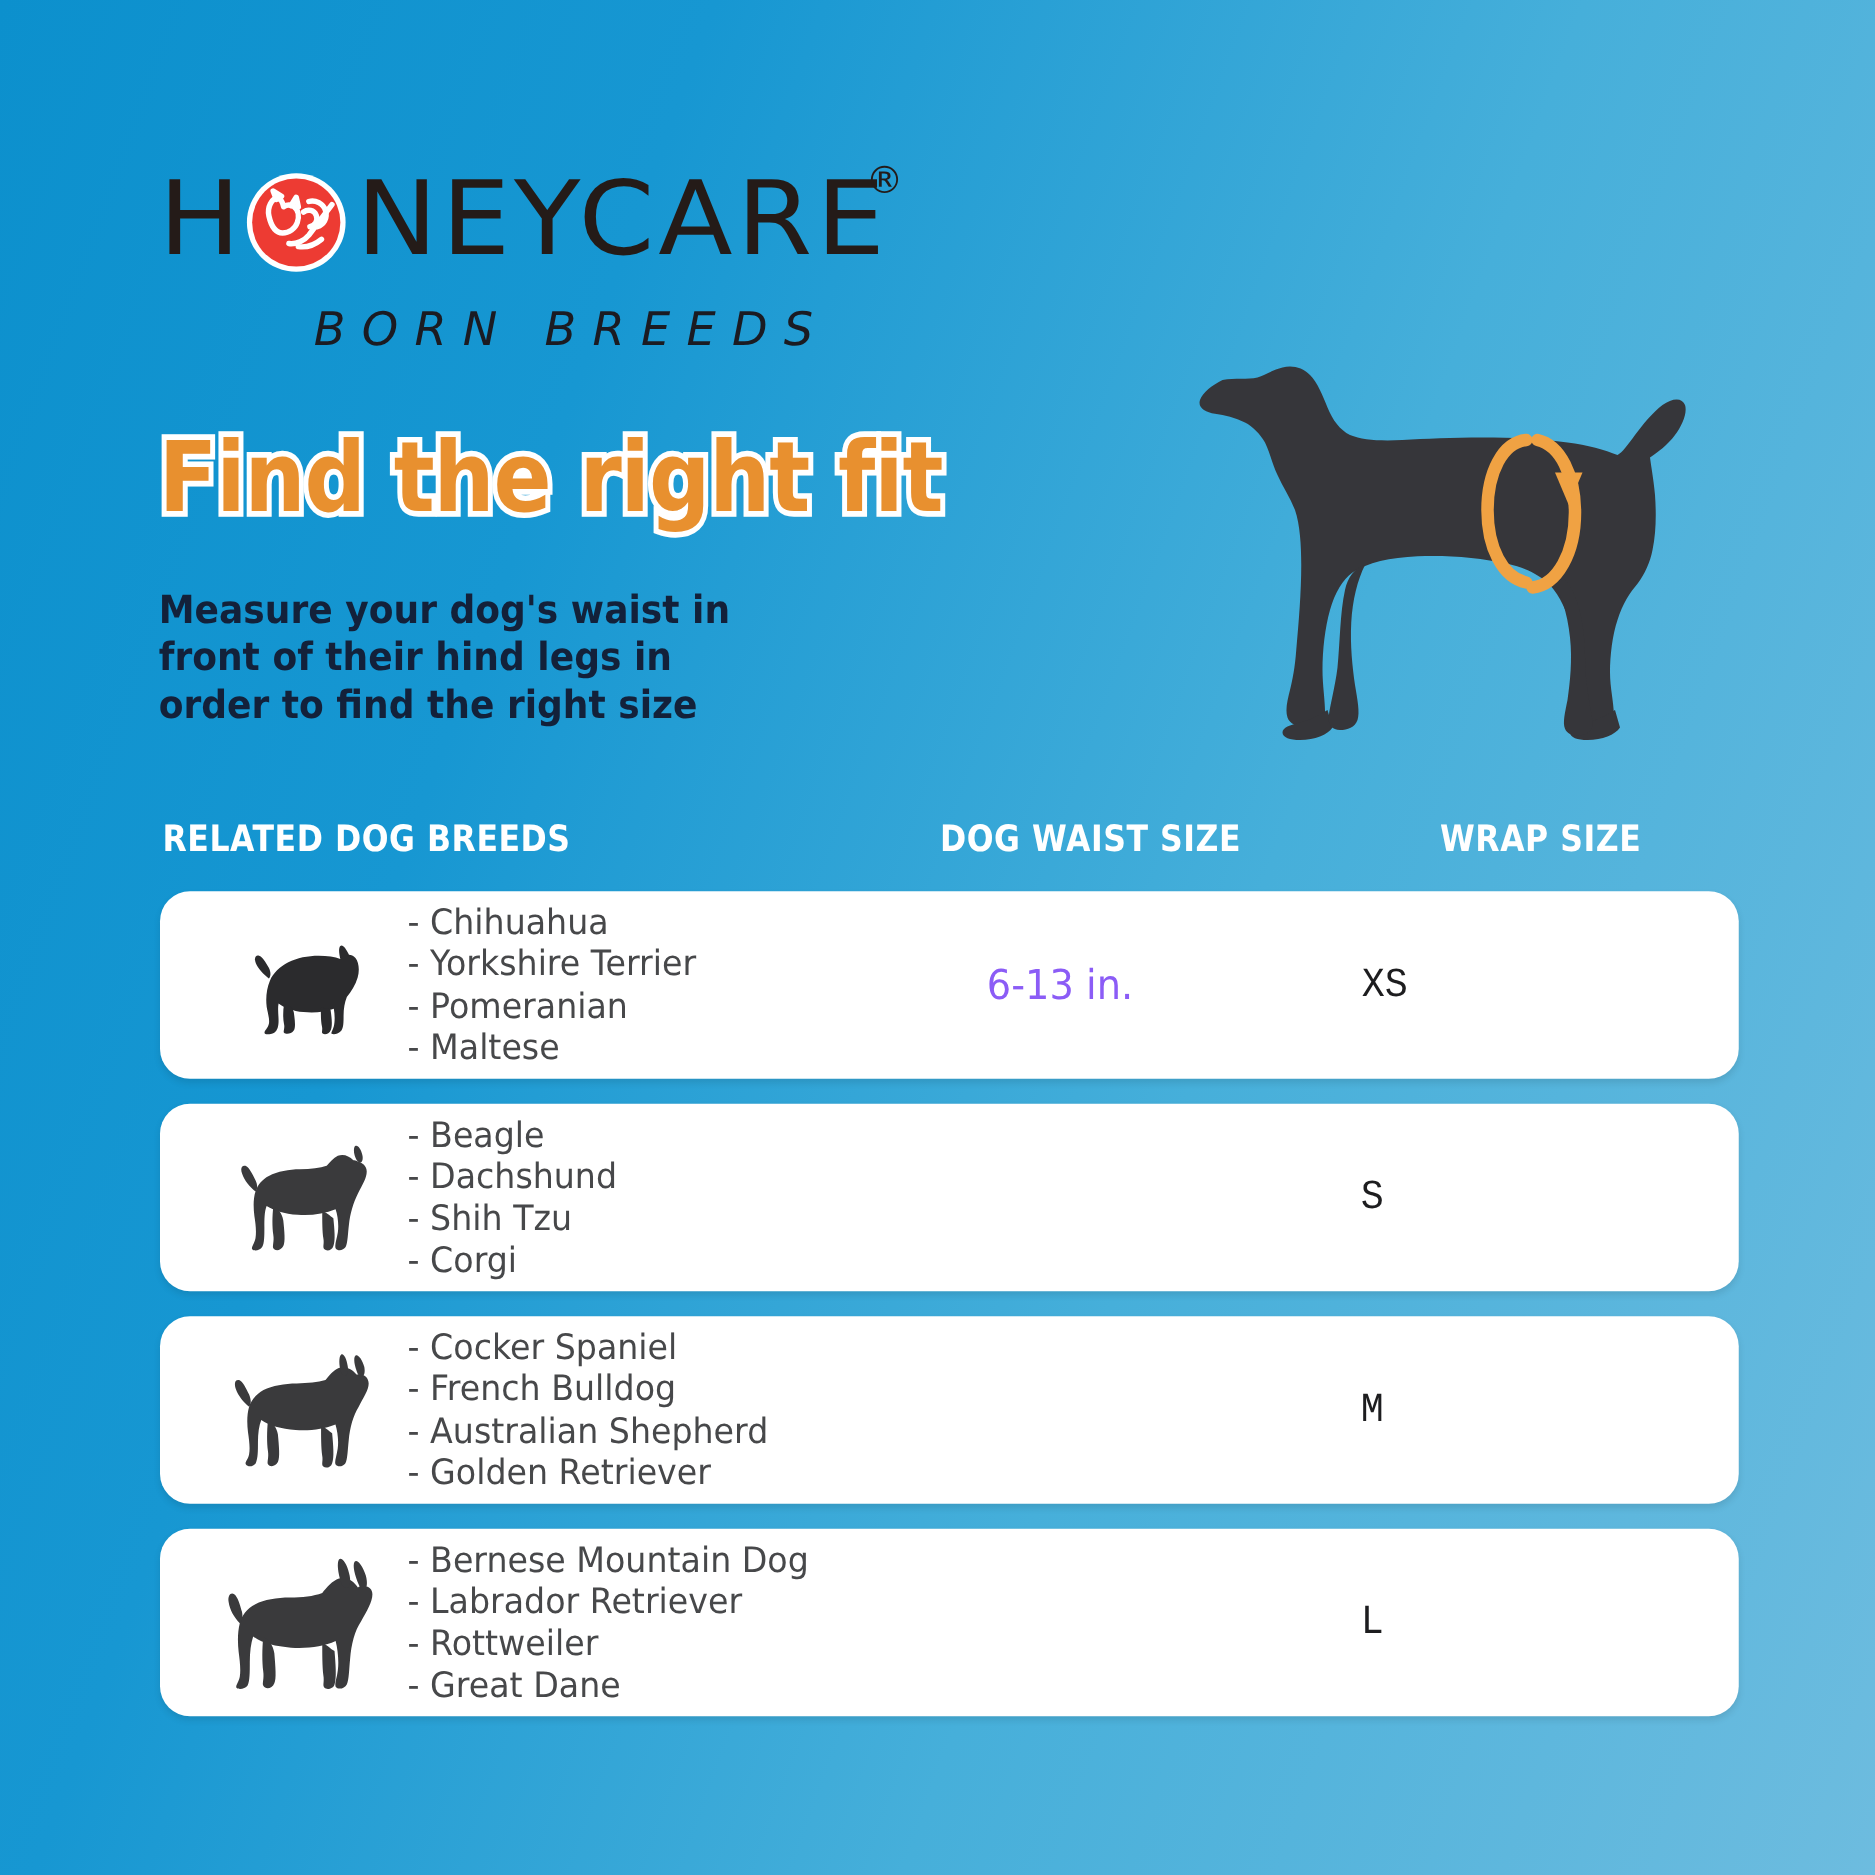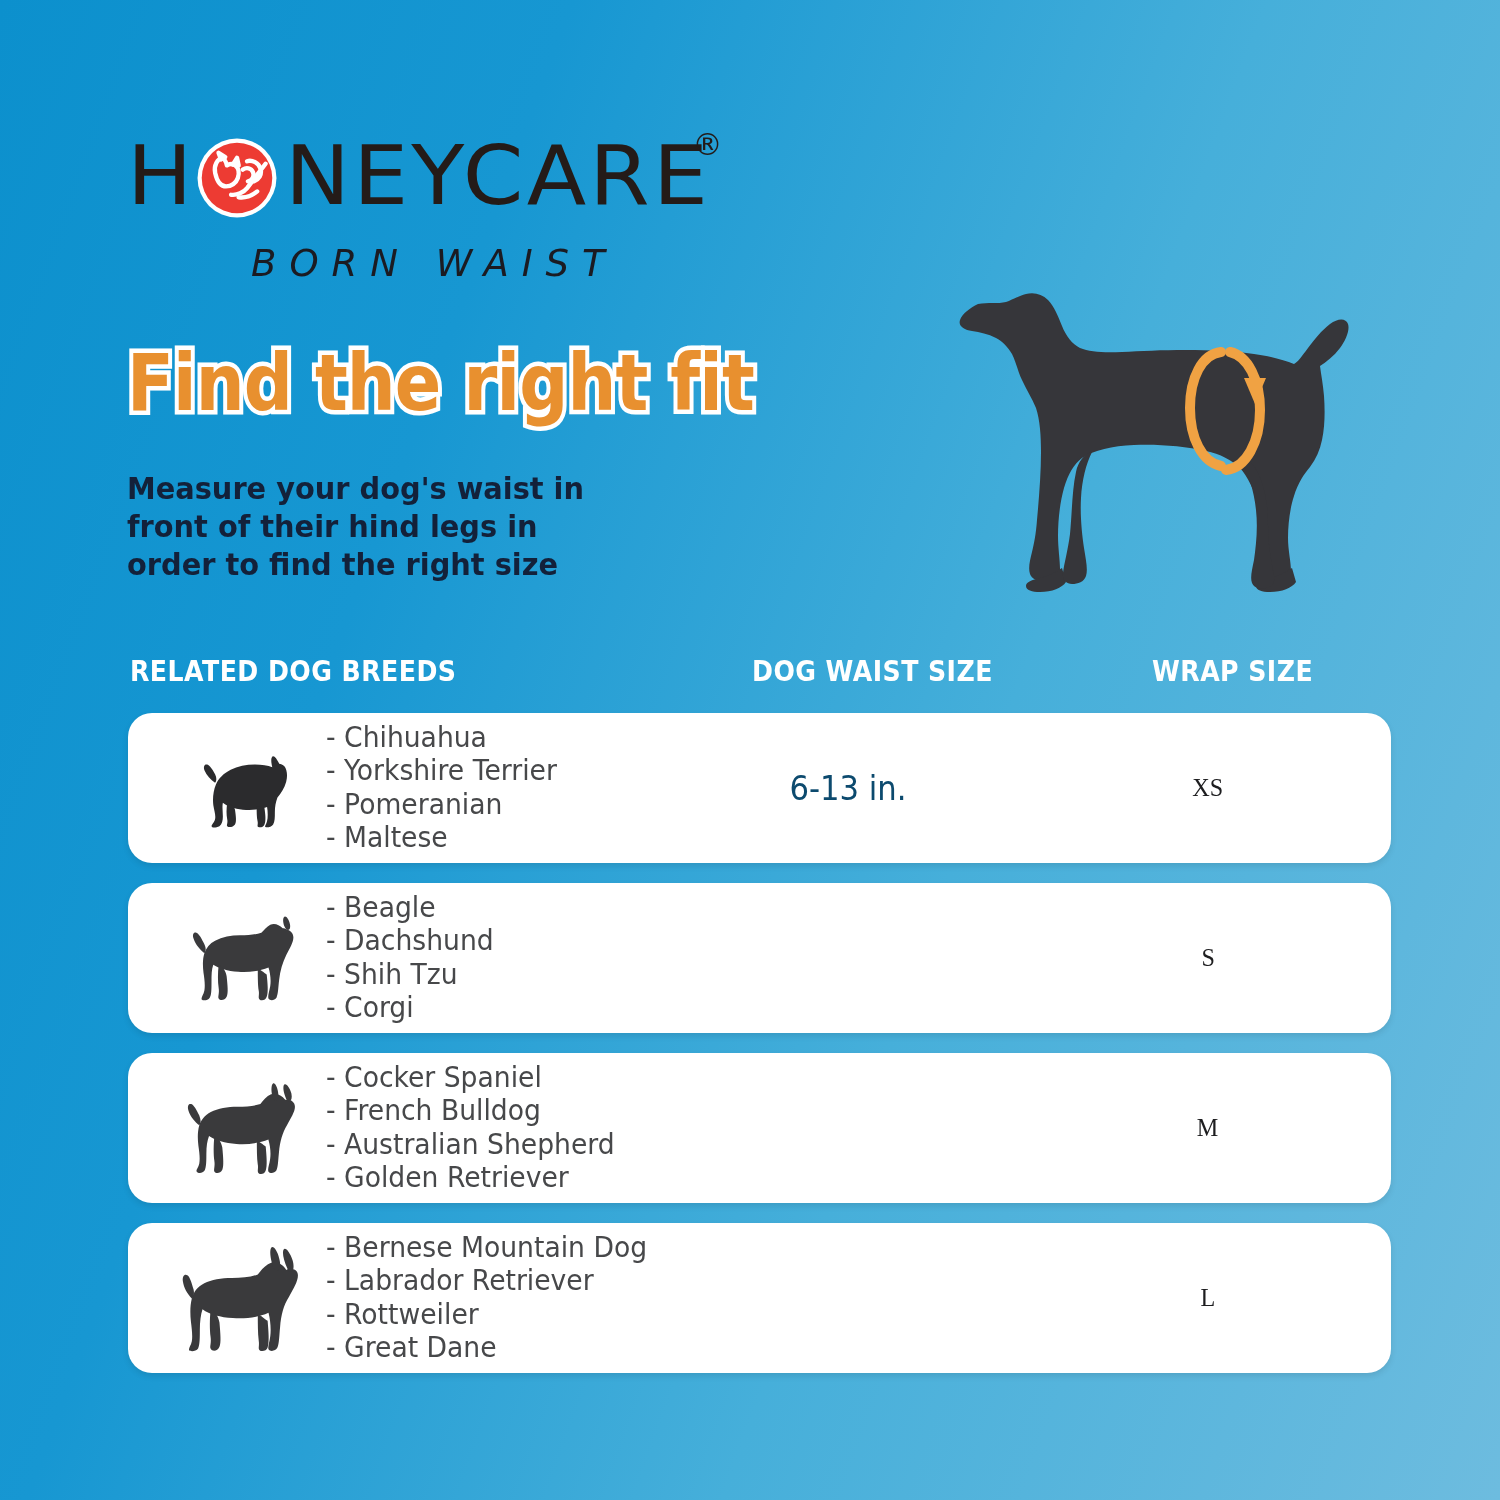--- a/index.html
+++ b/index.html
@@ -177,33 +177,33 @@
   }
   .cell-waist {
     position: absolute;
     left: 560px;
     width: 320px;
     top: 50%;
     transform: translateY(-50%);
     text-align: center;
     font-family: "DejaVu Sans", sans-serif;
     font-size: 33px;
-    color: #0c4a6e;
+    color: #8b5cf6;
     transform-origin: center;
   }
   .cell-waist span { display: inline-block; transform: scaleX(0.93); }
   .cell-wrap {
     position: absolute;
     left: 960px;
     width: 240px;
     top: 50%;
     transform: translateY(-50%);
-    text-align: center;
-    font-family: Liberation Serif, serif;
-    font-size: 26px;
+    text-align: left;
+    font-family: Liberation Mono, monospace;
+    font-size: 33px;
     color: #1d1d1f;
   }
   .cell-wrap span { display: inline-block; transform: scaleX(0.93); }
 </style>
 </head>
 <body>
 
 <div id="page">
 
   <div id="logo-block">
@@ -220,21 +220,21 @@
             <path d="M62 30 C68 28, 76 32, 78 39 C80 46, 76 52, 70 54"></path>
             <path d="M57 40 C61 37, 67 38, 69 43 C71 48, 68 53, 63 54"></path>
             <path d="M84 33 L62 62 C58 67, 50 71, 43 70"></path>
             <path d="M74 66 C68 71, 60 74, 52 73"></path>
           </g>
         </svg>
       </span>
       <span class="logo-letter" id="logo-rest">NEYCARE</span>
       <span id="logo-reg">®</span>
     </div>
-    <div id="logo-tagline">BORN WAIST</div>
+    <div id="logo-tagline">BORN BREEDS</div>
   </div>
 
   <div id="headline">Find the right fit</div>
   <div id="subtext">Measure your dog's waist in
 front of their hind legs in
 order to find the right size</div>
 
   <div id="hero-dog">
     <svg viewBox="0 0 420 360" width="420" height="360" aria-hidden="true">
       <g fill="#36363a">

